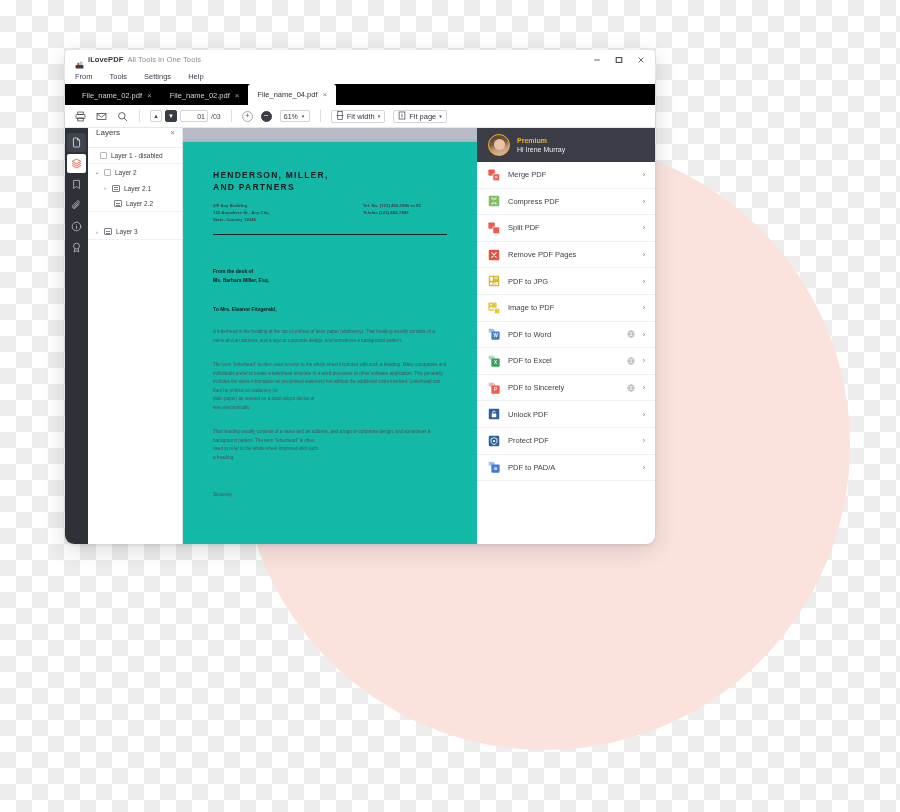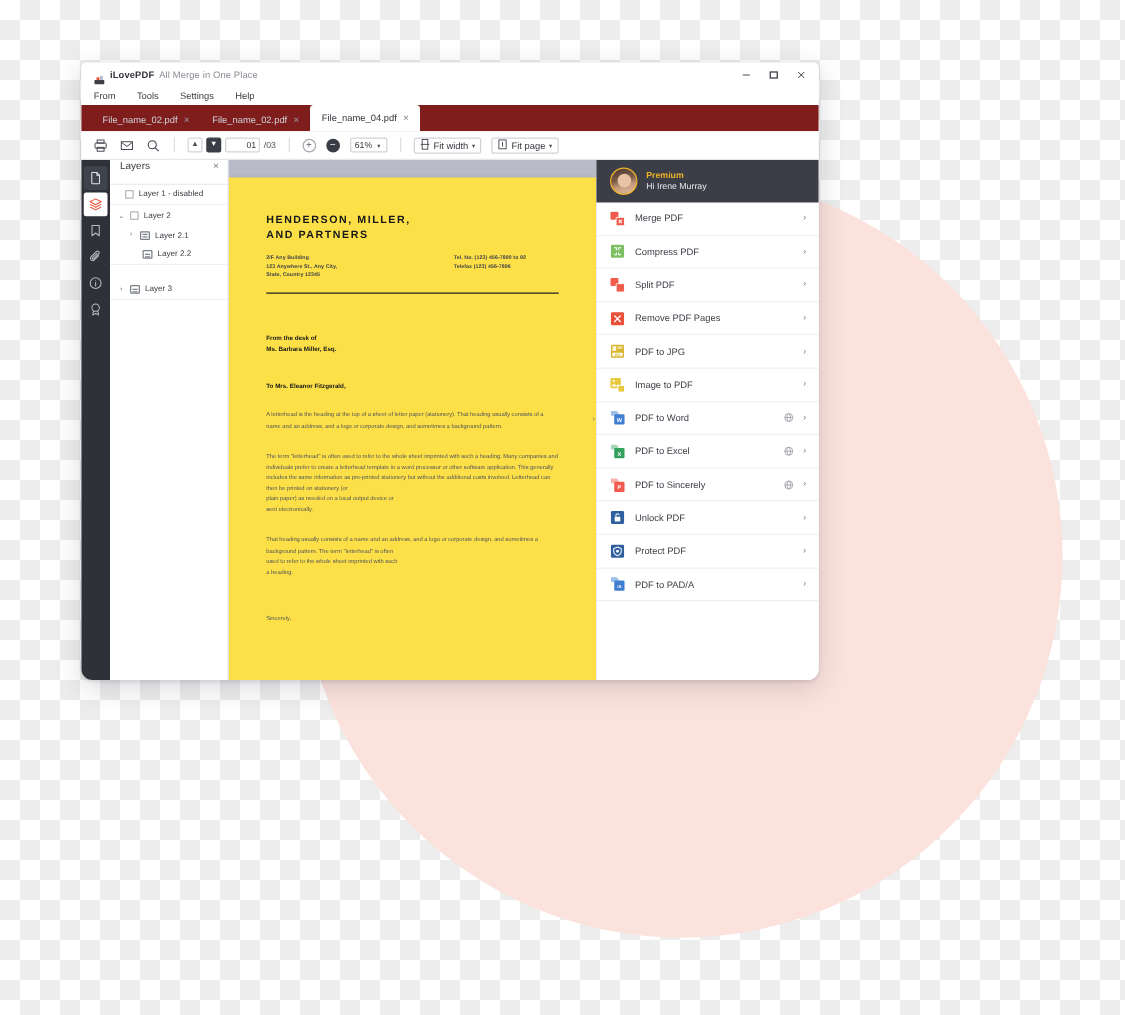--- a/index.html
+++ b/index.html
@@ -52,21 +52,21 @@
   .brand { display: flex; align-items: center; gap: 4px; }
   .brand-mark { width: 9px; height: 9px; position: relative; }
   .brand-name { font-size: 7.5px; font-weight: bold; color: #33333d; letter-spacing: .1px; }
   .brand-tag { font-size: 7.5px; color: #8b8b94; letter-spacing: .1px; }
   .wincontrols { margin-left: auto; display: flex; align-items: center; gap: 13px; padding-right: 4px; }
   .wc { width: 9px; height: 9px; display: flex; align-items: center; justify-content: center; color: #40404a; }
 
   
   .tabstrip {
     height: 21px;
-    background: #7f1d1d;
+    background: #000000;
     display: flex;
     align-items: flex-end;
     padding-left: 8px;
     flex: 0 0 auto;
   }
   .tab {
     height: 19px;
     display: flex; align-items: center; gap: 5px;
     padding: 0 9px;
     font-size: 7.5px;
@@ -166,21 +166,21 @@
   .licon { width: 8px; height: 7px; border: 1px solid #7b7f87; border-radius: 1px; position: relative; flex: 0 0 auto; }
   .licon::before, .licon::after {
     content:''; position: absolute; left: 1px; right: 1px; height: 1px; background: #7b7f87;
   }
   .licon::before { top: 1.5px; }
   .licon::after { top: 3.5px; }
 
   
   .viewer { flex: 1 1 auto; background: #b9bcc8; position: relative; overflow: hidden; display: flex; justify-content: center; }
   .page {
-    width: 302px; background: #fde047; margin-top: 14px;
+    width: 302px; background: #14b8a6; margin-top: 14px;
     box-shadow: 0 0 5px rgba(0,0,0,.12);
     padding: 27px 30px 0 30px;
   }
   .doc-title {
     font-size: 8.5px; font-weight: bold; letter-spacing: 1.25px; color: #16181c; line-height: 1.45;
   }
   .doc-meta { display: flex; margin-top: 8px; }
   .doc-addr, .doc-tel { font-size: 4.2px; font-weight: bold; color: #3c3f46; line-height: 1.75; letter-spacing: .08px; }
   .doc-addr { width: 150px; }
   .doc-rule { height: 1.6px; background: #1d2025; margin-top: 10px; }
@@ -240,21 +240,21 @@
     <div class="titlebar">
       <div class="brand">
         <span class="brand-mark">
           <svg width="9" height="9" viewBox="0 0 16 16">
             <rect x="1" y="9" width="14" height="6" rx="1" fill="#3b3e46"></rect>
             <rect x="4" y="5" width="4" height="4" fill="#e8503a"></rect>
             <rect x="9" y="3" width="4" height="6" fill="#b9bcc8"></rect>
           </svg>
         </span>
         <span class="brand-name">iLovePDF</span>
-        <span class="brand-tag">All Merge in One Place</span>
+        <span class="brand-tag">All Tools in One Tools</span>
       </div>
       <div class="wincontrols">
         <span class="wc">
           <svg width="8" height="8" viewBox="0 0 10 10">
               <line x1="1.5" y1="5" x2="8.5" y2="5" stroke="#40404a" stroke-width="1"></line>
             </svg>
         </span>
         <span class="wc">
           <svg width="8" height="8" viewBox="0 0 10 10">
               <rect x="1.5" y="2" width="7" height="6" fill="none" stroke="#40404a" stroke-width="1.3"></rect>

